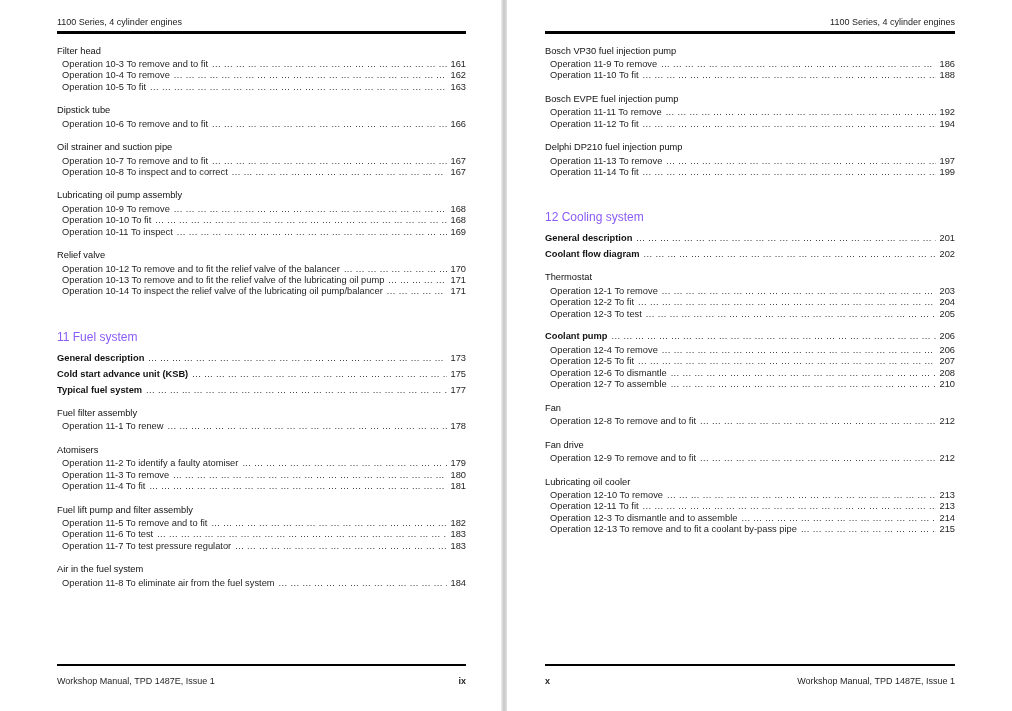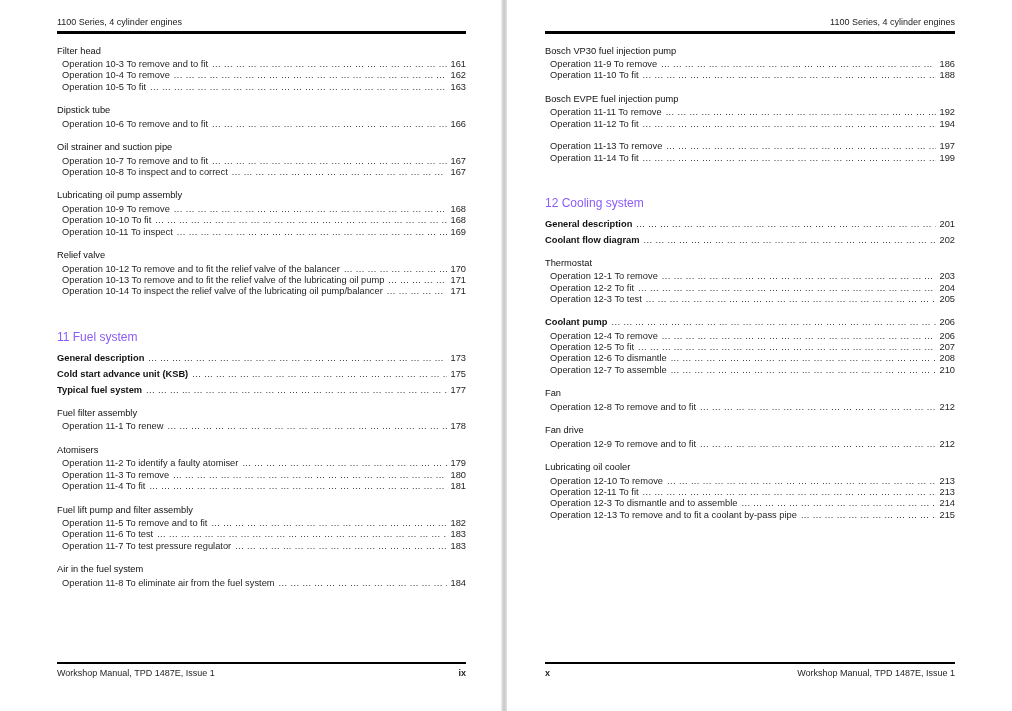--- a/index.html
+++ b/index.html
@@ -35,22 +35,22 @@
   .label.b { font-weight:bold; color:#111; }
   .leader { flex:1 1 0; min-width:4px; overflow:hidden; white-space:nowrap;
             margin:0 3px 0 4px; color:#333; letter-spacing:0.4px; }
   .pageno { white-space:nowrap; color:#1f1f1f; }
   .entry { margin-top:4px; }
   .entry .row { line-height:12px; }
   .chapter { font-size:12px; font-weight:400; line-height:21px;
              margin-top:29px; color:#8b5cf6; }
 
   .page-footer {
-    position:absolute; left:0; right:0; bottom:32px;
-    border-top:2px solid #000; padding-top:4px;
+    position:absolute; left:0; right:0; bottom:24px;
+    border-top:2px solid #000; padding-top:10px;
     display:flex; justify-content:space-between;
     font-size:9px; line-height:11px;
   }
   .folio { font-weight:bold; }
 </style>
 </head>
 <body>
 
 <div class="canvas">
 
@@ -269,20 +269,21 @@
                 <span class="pageno">192</span>
               </div>
               <div class="row ind">
                 <span class="label">Operation 11-12 To fit</span>
                 <span class="leader">... ... ... ... ... ... ... ... ... ... ... ... ... ... ... ... ... ... ... ... ... ... ... ... ... ... ... ... ... ... ... ... ... ... ... ... ... ... ... ... ... ... ... ... ... ... ... ... ... ... ... ... ... ... ... ... ... ... ... ... ... ... ... ... ... ... ... ... ... ... ... ... ... ... ... ... ... ... ... ... </span>
                 <span class="pageno">194</span>
               </div>
             </div>
           </div>
           <div class="section">
+            <div class="section-heading">Delphi DP210 fuel injection pump</div>
             <div class="rows">
               <div class="row ind">
                 <span class="label">Operation 11-13 To remove</span>
                 <span class="leader">... ... ... ... ... ... ... ... ... ... ... ... ... ... ... ... ... ... ... ... ... ... ... ... ... ... ... ... ... ... ... ... ... ... ... ... ... ... ... ... ... ... ... ... ... ... ... ... ... ... ... ... ... ... ... ... ... ... ... ... ... ... ... ... ... ... ... ... ... ... ... ... ... ... ... ... ... ... ... ... </span>
                 <span class="pageno">197</span>
               </div>
               <div class="row ind">
                 <span class="label">Operation 11-14 To fit</span>
                 <span class="leader">... ... ... ... ... ... ... ... ... ... ... ... ... ... ... ... ... ... ... ... ... ... ... ... ... ... ... ... ... ... ... ... ... ... ... ... ... ... ... ... ... ... ... ... ... ... ... ... ... ... ... ... ... ... ... ... ... ... ... ... ... ... ... ... ... ... ... ... ... ... ... ... ... ... ... ... ... ... ... ... </span>
                 <span class="pageno">199</span>

